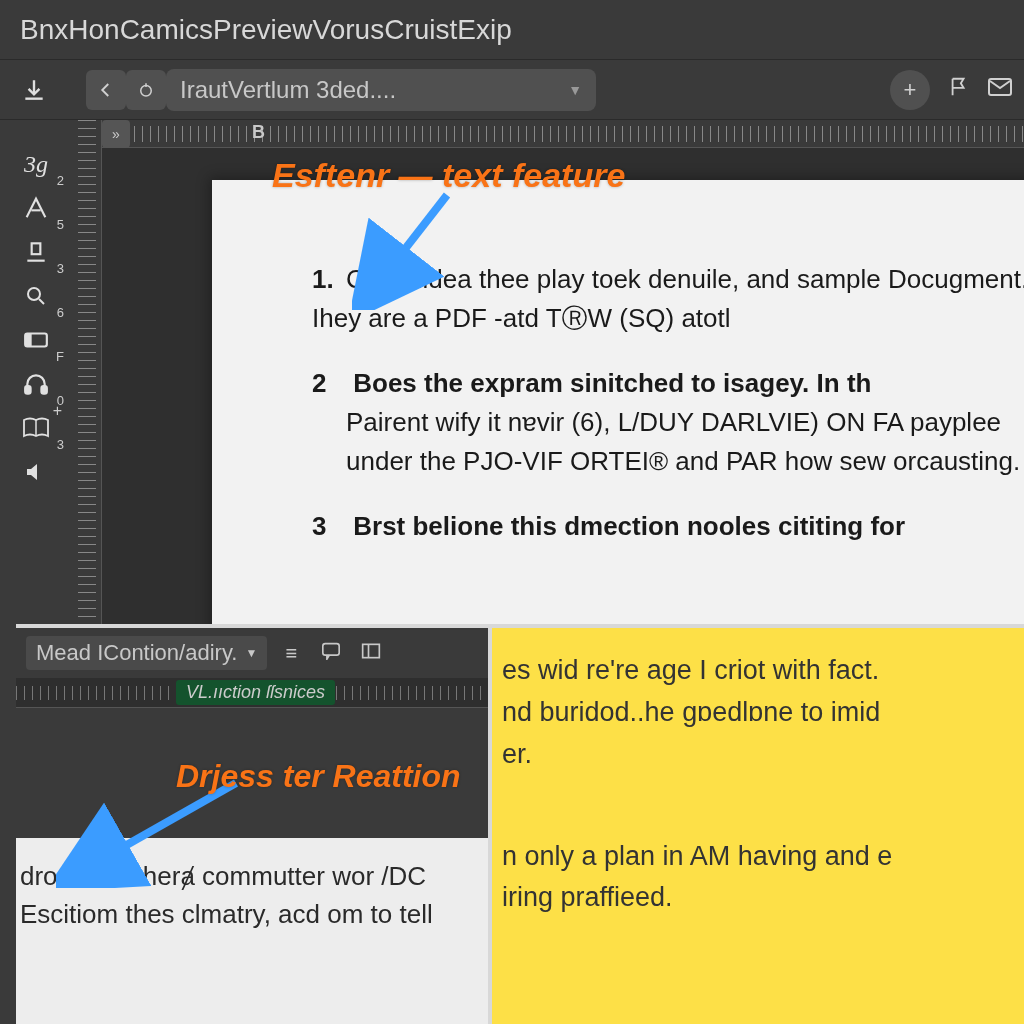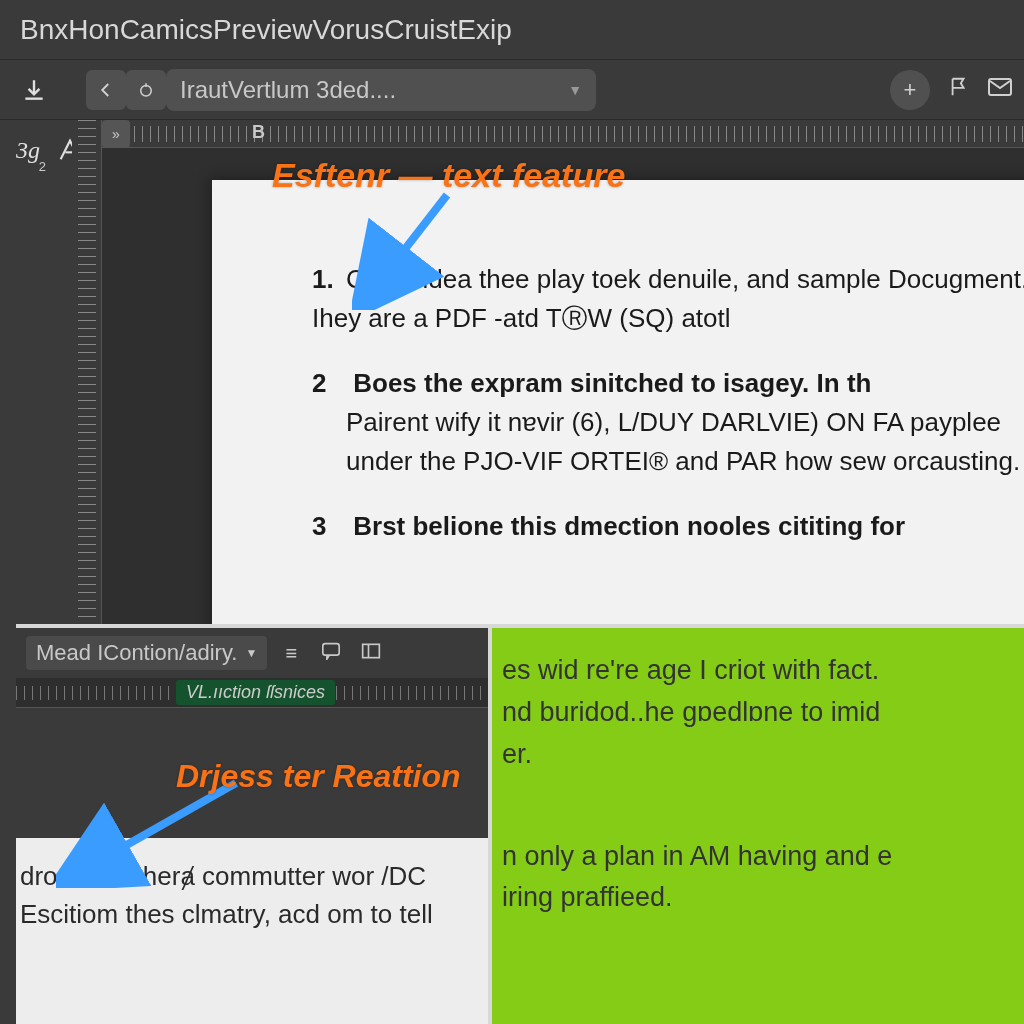--- a/index.html
+++ b/index.html
@@ -76,24 +76,24 @@
     right: 0;
     bottom: 0;
     display: flex;
   }
 
   
   .sidebar {
     width: 72px;
     background: #3a3a3a;
     display: flex;
-    flex-direction: row;
-    align-items: flex-start;
+    flex-direction: column;
+    align-items: center;
     padding-top: 10px;
-    gap: 16px;
+    gap: 4px;
     color: #e0e0e0;
     font-size: 24px;
   }
   .sidebar .tool { width: 44px; height: 40px; display:flex; align-items:center; justify-content:center; position:relative; }
   .sidebar .sub { position:absolute; bottom:-4px; right:-6px; font-size:13px; color:#ccc; }
 
   
   .doc-wrap {
     flex: 1;
     background: #2f2f2f;
@@ -213,21 +213,21 @@
     padding: 20px 20px 20px 24px;
   }
 
   
   .panel-br {
     position: absolute;
     right: 0;
     bottom: 0;
     width: 536px;
     height: 400px;
-    background: #84cc16;
+    background: #fde047;
     border-top: 4px solid #d8d8d8;
     border-left: 4px solid #d8d8d8;
     z-index: 10;
     color: #333;
     font-size: 27px;
     line-height: 1.55;
     padding: 22px 12px 20px 10px;
     overflow:hidden;
     margin-top:32px;
   }

